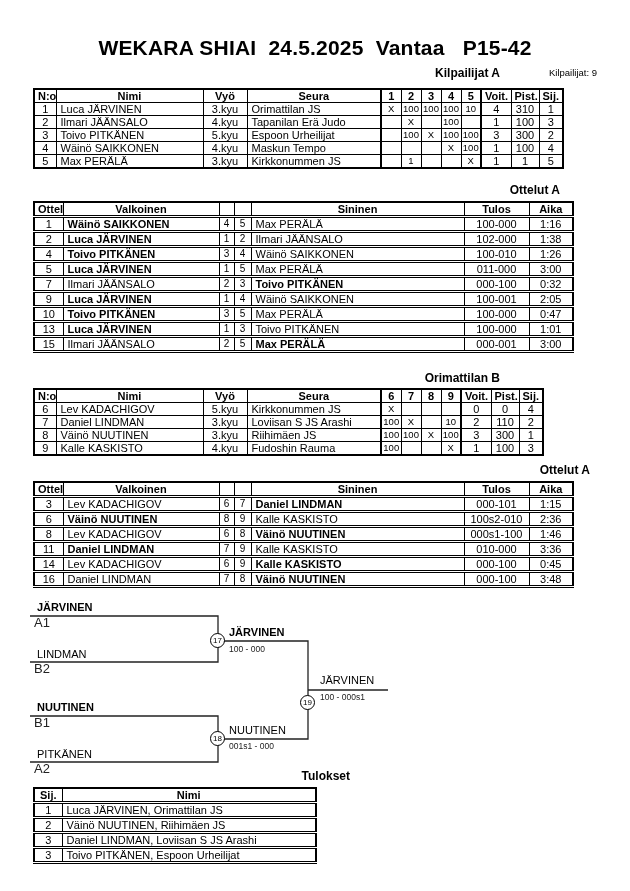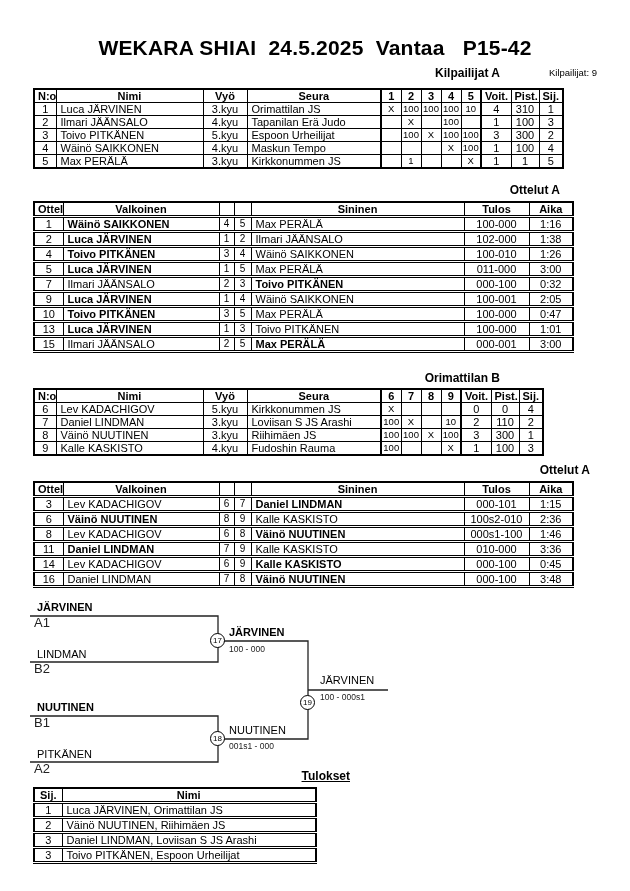--- a/index.html
+++ b/index.html
@@ -479,21 +479,21 @@
   <div class="bseed" style="left:34px;top:764px;">A2</div>
 
   <div class="bnode" style="left:210px;top:731px;">18</div>
   <div class="bname" style="left:229px;top:724px;">NUUTINEN</div>
   <div class="bscore" style="left:229px;top:742px;">001s1 - 000</div>
 
   <div class="bnode" style="left:300px;top:695px;">19</div>
   <div class="bname" style="left:320px;top:674px;">JÄRVINEN</div>
   <div class="bscore" style="left:320px;top:693px;">100 - 000s1</div>
 
-  <div class="shead" style="top:769px;left:0;width:350px;text-decoration:underline;">Tulokset</div>
+  <div class="shead" style="top:769px;left:0;width:350px;">Tulokset</div>
 
   <table class="otable" style="left:33px;top:787px;width:282px;">
     <colgroup>
         <col style="width:28px">
         <col style="width:254px">
       </colgroup>
     <thead>
         <tr>
       <th>Sij.</th>
       <th>Nimi</th>

